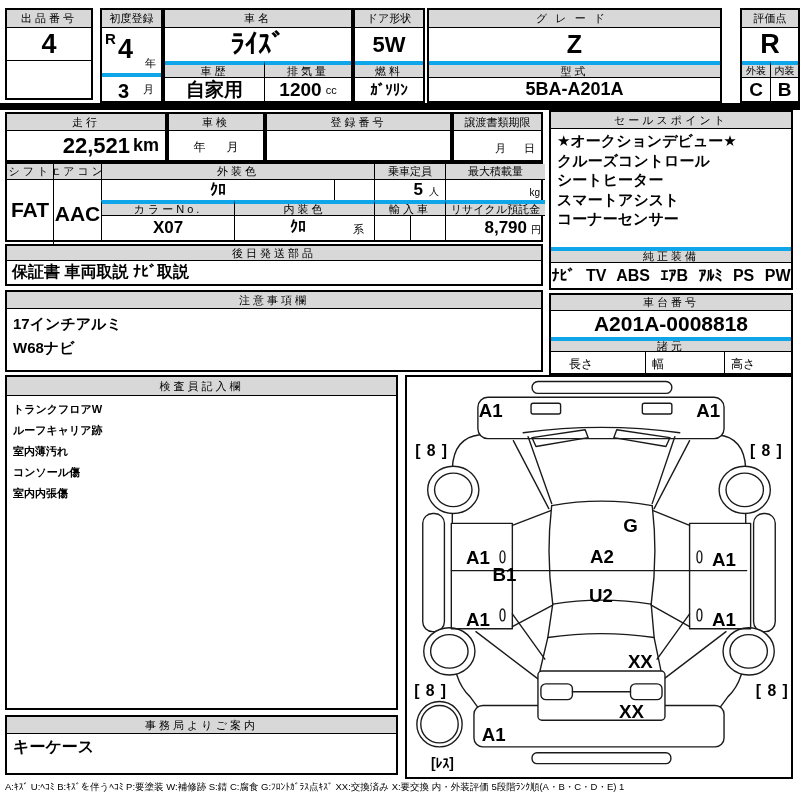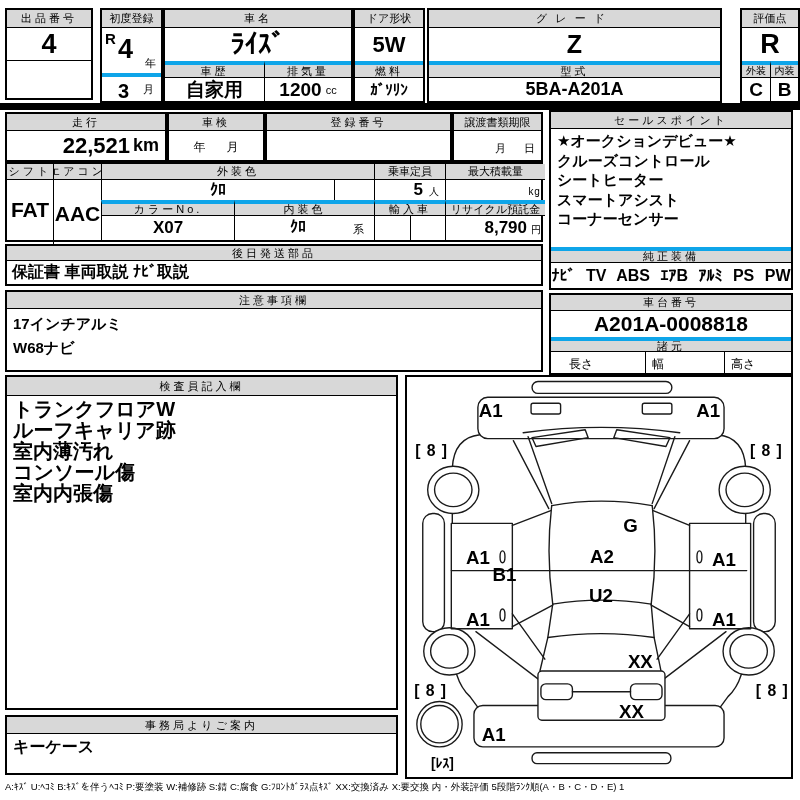--- a/index.html
+++ b/index.html
@@ -123,21 +123,21 @@
     <div class="val cell" style="left:0;top:16px;width:46px;height:60px;font-size:21px;">FAT</div>
     <div class="val cell bl" style="left:46px;top:16px;width:48px;height:68px;font-size:21px;">AAC</div>
 
     <div class="val cell bl" style="left:94px;top:16px;width:233px;height:20px;font-size:16px;">ｸﾛ</div>
     <div class="cell bl" style="left:327px;top:16px;width:40px;height:20px;"></div>
     <div class="cell bl" style="left:367px;top:16px;width:71px;height:20px;">
       <span class="abs" style="right:22px;top:0;font-weight:bold;font-size:17px;">5</span>
       <span class="abs" style="right:6px;bottom:1px;font-size:10px;">人</span>
     </div>
     <div class="cell bl" style="left:438px;top:16px;width:100px;height:20px;">
-      <span class="abs" style="right:5px;bottom:2px;font-size:10px;font-family:Liberation Mono, monospace;">kg</span>
+      <span class="abs" style="right:5px;bottom:2px;font-size:10px;">kg</span>
     </div>
 
     <div class="hdr cell bl bt" style="left:94px;top:36px;width:133px;height:16px;">カラーNo.</div>
     <div class="hdr cell bl bt" style="left:227px;top:36px;width:140px;height:16px;">内装色</div>
     <div class="hdr cell bl bt" style="left:367px;top:36px;width:71px;height:16px;">輸入車</div>
     <div class="hdr tight cell bl bt" style="left:438px;top:36px;width:100px;height:16px;">リサイクル預託金</div>
 
     <div class="val cell bl" style="left:94px;top:52px;width:133px;height:24px;font-size:17px;">X07</div>
     <div class="cell bl" style="left:227px;top:52px;width:140px;height:24px;">
       <span class="abs" style="left:55px;top:2px;font-weight:bold;font-size:16px;">ｸﾛ</span>
@@ -181,21 +181,21 @@
     <div class="hdr abs" style="left:0;top:0;right:0;height:16px;">車台番号</div>
     <div class="val abs" style="left:0;top:16px;right:0;height:26px;font-size:21px;">A201A-0008818</div>
     <div class="hdr abs bt" style="left:0;top:42px;right:0;height:15px;">諸元</div>
     <div class="cell" style="left:0;top:57px;width:94px;bottom:0;font-size:12px;padding:4px 0 0 18px;">長さ</div>
     <div class="cell bl" style="left:94px;top:57px;width:79px;bottom:0;font-size:12px;padding:4px 0 0 6px;">幅</div>
     <div class="cell bl" style="left:173px;top:57px;right:0;bottom:0;font-size:12px;padding:4px 0 0 6px;">高さ</div>
   </div>
 
   <div class="box" style="left:5px;top:375px;width:393px;height:335px;">
     <div class="hdr abs" style="left:0;top:0;right:0;height:19px;">検査員記入欄</div>
-    <div class="abs list" style="left:0;top:19px;right:0;bottom:0;font-size:20px;">
+    <div class="abs list" style="left:0;top:19px;right:0;bottom:0;font-size:11px;">
       <div>トランクフロアW</div>
       <div>ルーフキャリア跡</div>
       <div>室内薄汚れ</div>
       <div>コンソール傷</div>
       <div>室内内張傷</div>
     </div>
   </div>
 
   <div class="box" style="left:405px;top:375px;width:388px;height:404px;">
     <svg width="384" height="400" viewBox="0 0 390 405">

